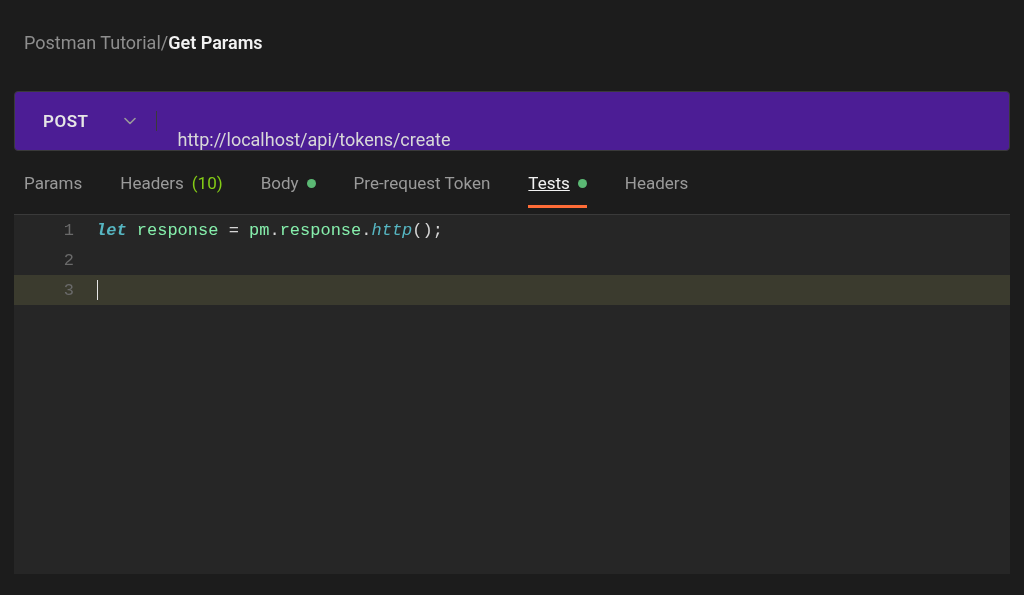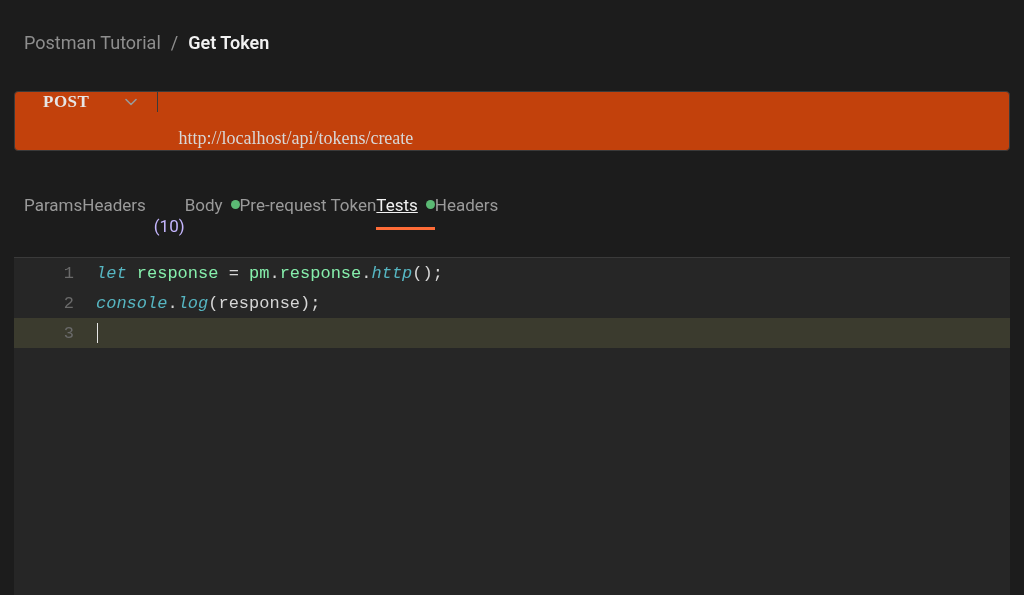--- a/index.html
+++ b/index.html
@@ -13,41 +13,40 @@
       background: #1c1c1c;
       font-family: -apple-system, BlinkMacSystemFont, "Segoe UI", Roboto, Helvetica, Arial, sans-serif;
       color: #e6e6e6;
       overflow: hidden;
     }
     .breadcrumb {
       padding: 32px 24px 18px 24px;
       font-size: 18px;
       display: flex;
       align-items: center;
-      gap: 10px;
+      gap: 0;
     }
     .breadcrumb .folder {
       color: #8e8e8e;
     }
     .breadcrumb .sep {
       color: #8e8e8e;
     }
     .breadcrumb .title {
       color: #f2f2f2;
       font-weight: 600;
     }
     .request-bar {
       margin: 20px 14px 0 14px;
-      background: #c2410c;
+      background: #4c1d95;
       border: 1px solid #3a3a3a;
       border-radius: 4px;
       display: flex;
-      align-items: flex-start;
+      align-items: center;
       height: 60px;
-      font-family: Liberation Serif, serif;
     }
     .method-select {
       display: flex;
       align-items: center;
       padding: 0 20px 0 28px;
       gap: 36px;
       border-right: 1px solid #3a3a3a;
       cursor: pointer;
     }
     .method-select .method {
@@ -70,40 +69,40 @@
       display: flex;
       align-items: center;
       padding: 0 20px;
       color: #d8d8d8;
       font-size: 18px;
       margin-top: 36px;
     }
     .tabs {
       display: flex;
       align-items: center;
+      gap: 38px;
       padding: 22px 24px 0 24px;
       font-size: 17px;
     }
     .tab {
       display: flex;
       align-items: center;
       gap: 8px;
       color: #9a9a9a;
       cursor: pointer;
       padding-bottom: 12px;
       border-bottom: 3px solid transparent;
     }
     .tab.active {
       color: #f2f2f2;
       border-bottom-color: #ff6c37;
       text-decoration: underline;
     }
     .tab .count {
-      color: #c4b5fd;
-      margin-top: 43px;
+      color: #84cc16;
     }
     .tab .dot {
       width: 9px;
       height: 9px;
       border-radius: 50%;
       background: #5bb974;
       display: inline-block;
     }
     .editor-wrap {
       margin: 6px 14px 0 14px;
@@ -128,42 +127,42 @@
       text-align: right;
       padding-right: 22px;
       color: #6a6a6a;
       flex-shrink: 0;
       user-select: none;
     }
     .code {
       color: #d6d6d6;
       white-space: pre;
     }
-    .tok-kw { color: #56b6c2; font-style: italic; }
+    .tok-kw { color: #56b6c2; font-style: italic; font-weight: bold; }
     .tok-op { color: #d6d6d6; }
     .tok-fn { color: #56b6c2; font-style: italic; }
     .tok-punct { color: #d6d6d6; }
     .tok-obj { color: #56b6c2; font-style: italic; }
     .tok-plain { color: #86efac; }
     .cursor-caret {
       display: inline-block;
       width: 1px;
       height: 20px;
       background: #e6e6e6;
       vertical-align: middle;
       margin-left: 1px;
     }
   </style>
 </head>
 <body>
 
 <div class="breadcrumb">
   <span class="folder">Postman Tutorial</span>
   <span class="sep">/</span>
-  <span class="title">Get Token</span>
+  <span class="title">Get Params</span>
 </div>
 
 <div class="request-bar">
   <div class="method-select">
     <span class="method">POST</span>
     <span class="chevron">
       <svg viewBox="0 0 12 12">
           <path d="M1 3.5 L6 8.5 L11 3.5" stroke="#9a9a9a" stroke-width="1.6" fill="none" stroke-linecap="round" stroke-linejoin="round"></path>
         </svg>
     </span>
@@ -197,19 +196,18 @@
   </div>
 </div>
 
 <div class="editor-wrap" id="editor">
     <div class="editor-line">
       <div class="gutter">1</div>
       <div class="code"><span class="tok-kw">let</span><span class="tok-plain"> response </span><span class="tok-op">=</span><span class="tok-plain"> pm</span><span class="tok-punct">.</span><span class="tok-plain">response</span><span class="tok-punct">.</span><span class="tok-fn">http</span><span class="tok-punct">();</span></div>
     </div>
     <div class="editor-line">
       <div class="gutter">2</div>
-      <div class="code"><span class="tok-obj">console</span><span class="tok-punct">.</span><span class="tok-fn">log</span><span class="tok-punct">(response);</span></div>
     </div>
     <div class="editor-line active">
       <div class="gutter">3</div>
       <div class="code"><span class="cursor-caret"></span></div>
     </div>
   </div>
 
 </body></html>

